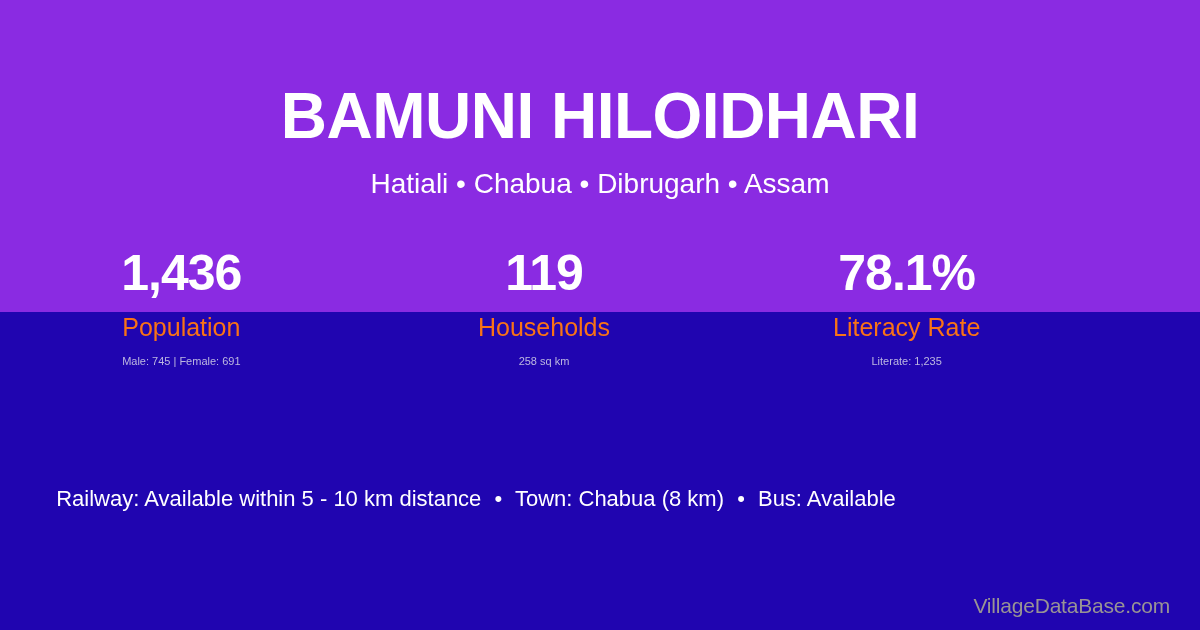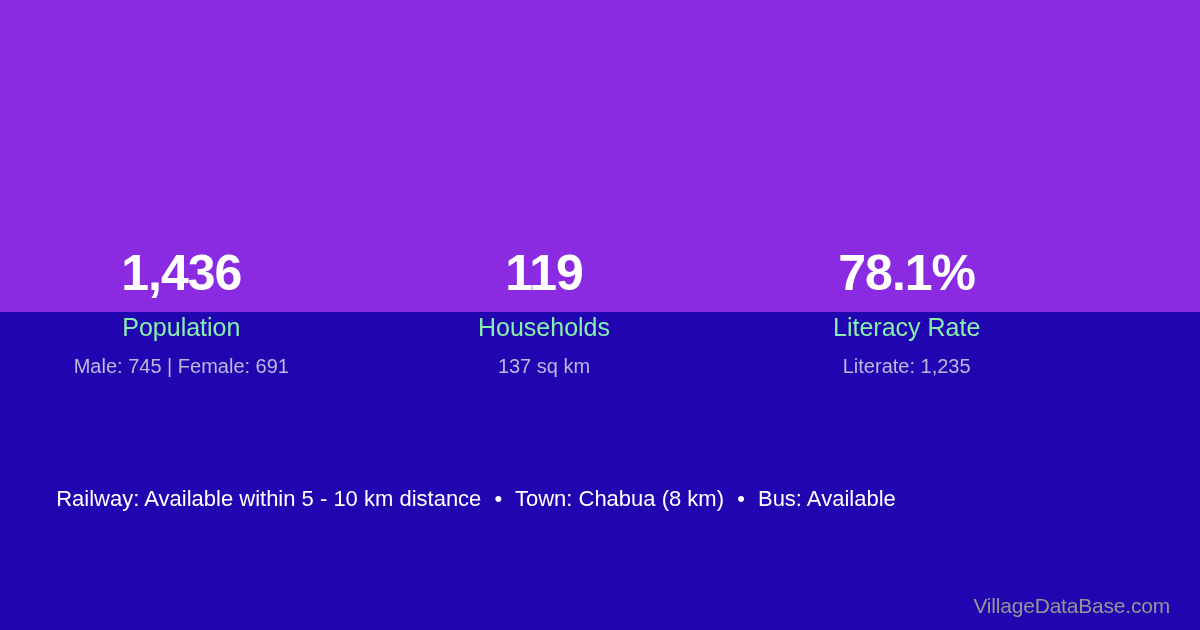--- a/index.html
+++ b/index.html
@@ -87,26 +87,26 @@
     line-height: 1.0;
     letter-spacing: -1px;
     color: #ffffff;
     white-space: nowrap;
   }
   .stat-label {
     margin-top: 17px;
     font-size: 25px;
     font-weight: 400;
     line-height: 1.0;
-    color: #86efac;
+    color: #f97316;
     white-space: nowrap;
   }
   .stat-detail {
     margin-top: 16px;
-    font-size: 20px;
+    font-size: 11px;
     font-weight: 400;
     line-height: 1.0;
     color: #bdb8e0;
     white-space: nowrap;
   }
 
   
   .info-line {
     position: absolute;
     left: 0;
@@ -139,33 +139,37 @@
   }
 </style>
 </head>
 <body>
 
 <div class="card">
 
   <div class="band-top"></div>
   <div class="band-bottom"></div>
 
+  <div class="header">
+    <h1 class="village-title">BAMUNI HILOIDHARI</h1>
+    <div class="village-subtitle">Hatiali • Chabua • Dibrugarh • Assam</div>
+  </div>
 
   <div class="stats-row">
 
     <div class="stat-col">
       <div class="stat-value">1,436</div>
       <div class="stat-label">Population</div>
       <div class="stat-detail">Male: 745 | Female: 691</div>
     </div>
 
     <div class="stat-col">
       <div class="stat-value">119</div>
       <div class="stat-label">Households</div>
-      <div class="stat-detail">137 sq km</div>
+      <div class="stat-detail">258 sq km</div>
     </div>
 
     <div class="stat-col">
       <div class="stat-value">78.1%</div>
       <div class="stat-label">Literacy Rate</div>
       <div class="stat-detail">Literate: 1,235</div>
     </div>
 
   </div>
 

